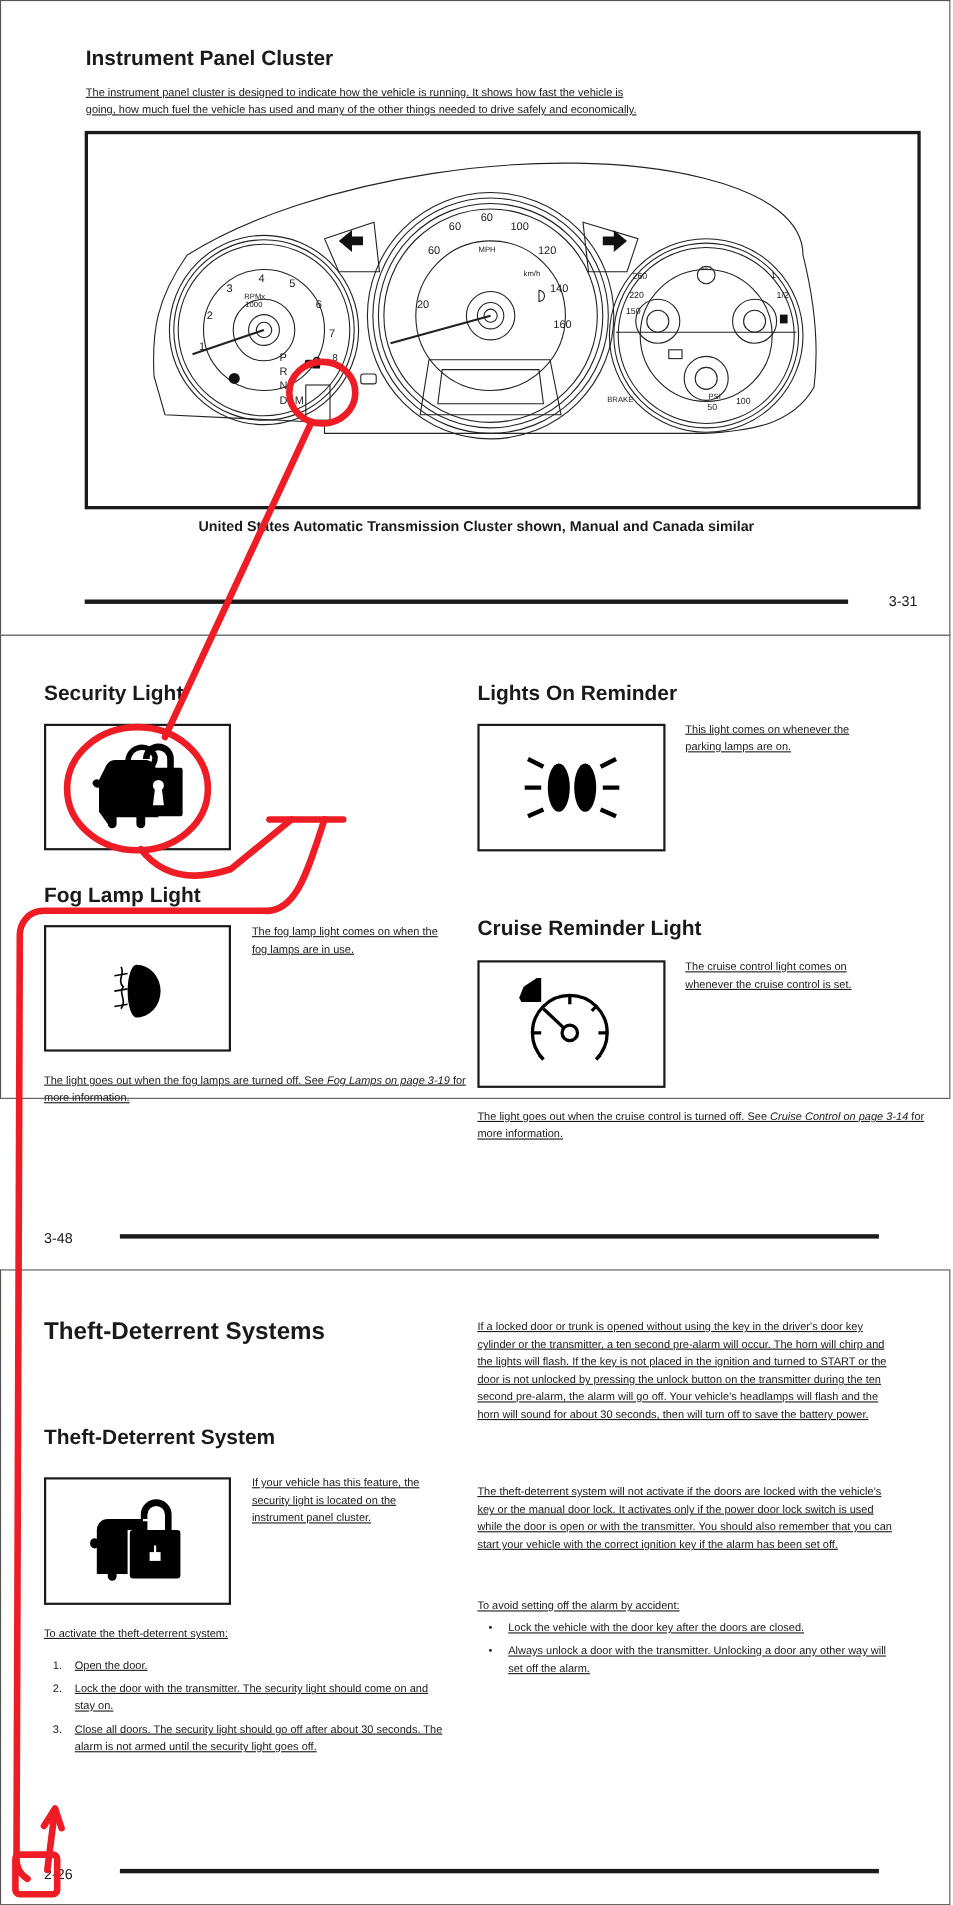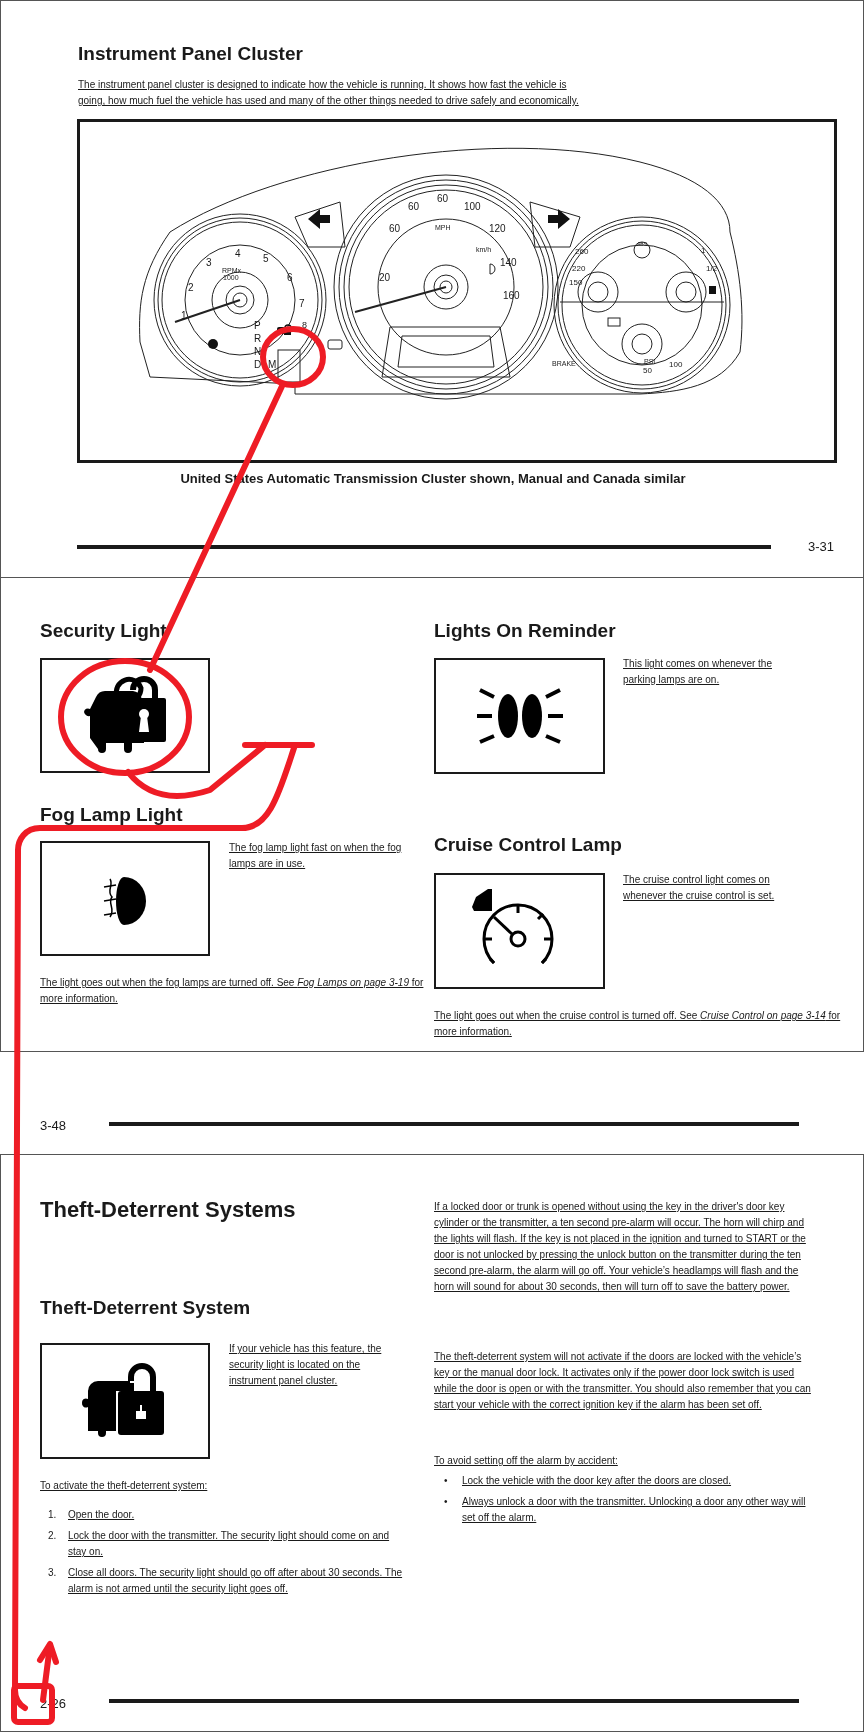--- a/index.html
+++ b/index.html
@@ -2,21 +2,21 @@
 <html><head>
   <meta charset="utf-8">
   <style>
     html, body { margin: 0; padding: 0; background: #ffffff; }
     body {
       width: 866px; height: 1732px; position: relative; overflow: hidden;
       font-family: "Liberation Sans", sans-serif; color: #1a1a1a;
     }
     .page { position: absolute; left: 0; width: 864px; border: 1px solid #555; box-sizing: border-box; background: #fff; }
     #page1 { top: 0; height: 578px; }
-    #page2 { top: 577px; height: 475px; }
+    #page2 { top: 577px; height: 422px; }
     #page3 { top: 1154px; height: 578px; }
 
     .abs { position: absolute; }
     h1, h2 { margin: 0; font-weight: bold; }
     .h-cluster { font-size: 19px; font-family: "Liberation Sans", sans-serif; }
     .h-sec { font-size: 19px; }
     .h-big { font-size: 22px; }
     p { margin: 0; }
     .body { font-size: 10px; line-height: 16px; text-decoration: underline; }
     i { font-style: italic; }
@@ -166,41 +166,41 @@
   <h2 class="abs h-sec" style="left:39px; top:226px;">Fog Lamp Light</h2>
   <div class="iconbox" style="left:39px; top:263px; width:170px; height:115px;">
     <svg width="166" height="111" viewBox="0 0 166 111">
       <path d="M82,34 a22,24 0 0 1 0,48 a8,24 0 0 1 0,-48 z" fill="#000"></path>
       <path d="M68,36 c4,6 -4,12 2,18 c-5,6 4,12 -2,20" fill="none" stroke="#000" stroke-width="1.5"></path>
       <line x1="62" y1="44" x2="74" y2="42" stroke="#000" stroke-width="1.5"></line>
       <line x1="62" y1="58" x2="74" y2="56" stroke="#000" stroke-width="1.5"></line>
       <line x1="62" y1="72" x2="74" y2="70" stroke="#000" stroke-width="1.5"></line>
     </svg>
   </div>
-  <p class="abs body" style="left:228px; top:262px; width:180px;">The fog lamp light fast on when the fog lamps are in use.</p>
+  <p class="abs body" style="left:228px; top:262px; width:180px;">The fog lamp light comes on when the fog lamps are in use.</p>
   <p class="abs body" style="left:39px; top:397px; width:390px;"><span>The light goes out when the fog lamps are turned off. See </span><i>Fog Lamps on page 3-19</i><span> for more information.</span></p>
 
   <h2 class="abs h-sec" style="left:433px; top:42px;">Lights On Reminder</h2>
   <div class="iconbox" style="left:433px; top:80px; width:171px; height:116px;">
     <svg width="167" height="112" viewBox="0 0 167 112">
       <ellipse cx="72" cy="56" rx="10" ry="22" fill="#000"></ellipse>
       <ellipse cx="96" cy="56" rx="10" ry="22" fill="#000"></ellipse>
       <g stroke="#000" stroke-width="4">
         <line x1="41" y1="56" x2="56" y2="56"></line>
         <line x1="112" y1="56" x2="127" y2="56"></line>
         <line x1="44" y1="30" x2="58" y2="37"></line>
         <line x1="44" y1="82" x2="58" y2="76"></line>
         <line x1="124" y1="30" x2="110" y2="37"></line>
         <line x1="124" y1="82" x2="110" y2="76"></line>
       </g>
     </svg>
   </div>
   <p class="abs body" style="left:622px; top:78px; width:180px;">This light comes on whenever the parking lamps are on.</p>
 
-  <h2 class="abs h-sec" style="left:433px; top:256px;">Cruise Control Lamp</h2>
+  <h2 class="abs h-sec" style="left:433px; top:256px;">Cruise Reminder Light</h2>
   <div class="iconbox" style="left:433px; top:295px; width:171px; height:116px;">
     <svg width="167" height="112" viewBox="0 0 167 112">
       <path d="M40,22 l12,-8 l4,0 l0,22 l-18,0 l-2,-4 z" fill="#000"></path>
       <path d="M58,88 a34,34 0 1 1 48,0" fill="none" stroke="#000" stroke-width="3"></path>
       <circle cx="82" cy="64" r="7" fill="none" stroke="#000" stroke-width="3"></circle>
       <line x1="76" y1="59" x2="58" y2="42" stroke="#000" stroke-width="3"></line>
       <g stroke="#000" stroke-width="3">
         <line x1="82" y1="30" x2="82" y2="38"></line>
         <line x1="48" y1="64" x2="56" y2="64"></line>
         <line x1="108" y1="64" x2="116" y2="64"></line>

